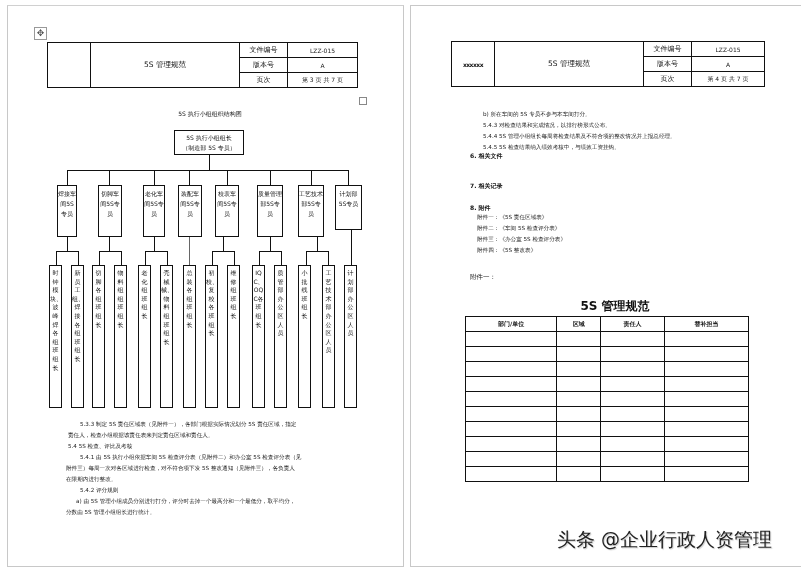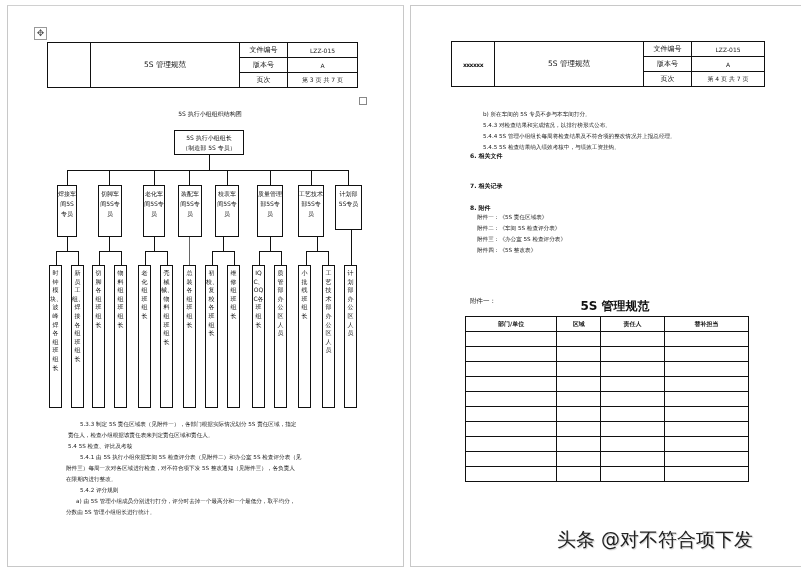--- a/index.html
+++ b/index.html
@@ -174,21 +174,21 @@
 
 <div class="heading" style="left:470px;top:152px">6.  相关文件</div>
 <div class="heading" style="left:470px;top:182px">7. 相关记录</div>
 <div class="heading" style="left:470px;top:204px">8. 附件</div>
 
 <div class="para" style="left:477px;top:212px">附件一：《5S 责任区域表》</div>
 <div class="para" style="left:477px;top:223px">附件二：《车间 5S 检查评分表》</div>
 <div class="para" style="left:477px;top:234px">附件三：《办公室 5S 检查评分表》</div>
 <div class="para" style="left:477px;top:245px">附件四：《5S 整改表》</div>
 
-<div class="para" style="left:470px;top:296px;font-size:6.5px">附件一：</div>
+<div class="para" style="left:470px;top:272px;font-size:6.5px">附件一：</div>
 
 <div class="t2title">5S 管理规范</div>
 
 <table class="resp">
   <thead>
     <tr>
       <th>部门/单位</th>
       <th>区域</th>
       <th>责任人</th>
       <th>替补担当</th>
@@ -251,13 +251,13 @@
       </tr>
     <tr>
         <td></td>
         <td></td>
         <td></td>
         <td></td>
       </tr>
   </tbody>
 </table>
 
-<div class="watermark">头条 @对不符合项下发</div>
+<div class="watermark">头条 @企业行政人资管理</div>
 
 </body></html>

